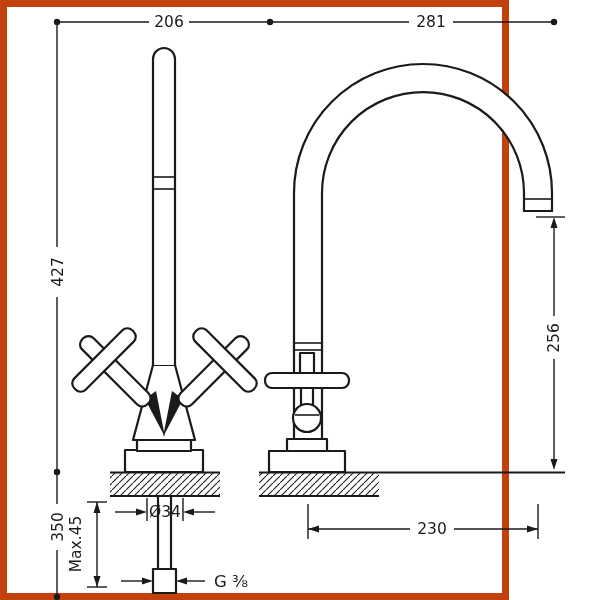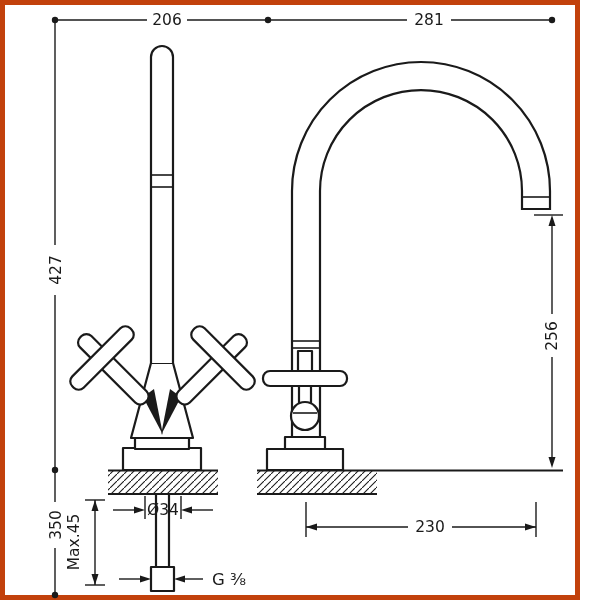--- a/index.html
+++ b/index.html
@@ -1,20 +1,20 @@
 <!DOCTYPE html>
 <html style="--ink: #1a1a1a;"><head>
 <meta charset="utf-8">
 <style>
   :root { --ink:#1a1a1a; --paper:#ffffff; }
   html,body { margin:0; padding:0; background:#fff; }
   .page {
-    width:580px; height:600px;
+    width:509px; height:600px;
     background:var(--paper);
-    border:5px solid #c2410c;
+    border:7px solid #c2410c;
     box-sizing:border-box;
     position:relative;
     font-family:"DejaVu Sans", sans-serif;
   }
   svg text {
     font-family:"DejaVu Sans", sans-serif;
     font-size:15.5px;
     fill:var(--ink);
   }
   svg text.lbl-big { font-size:16.5px; }

